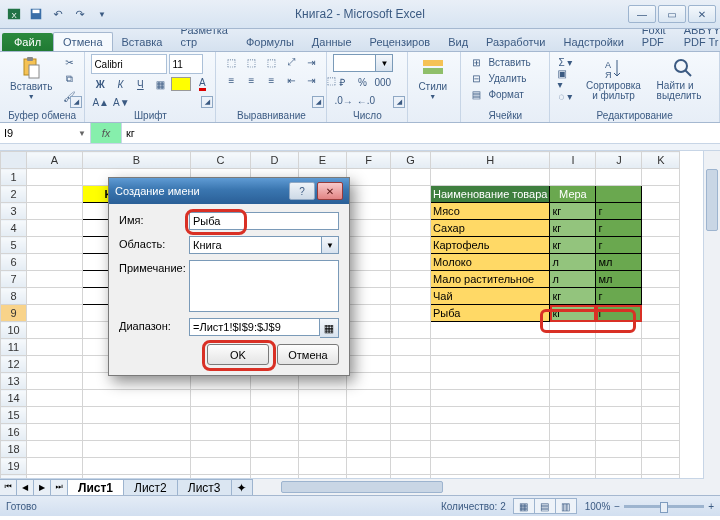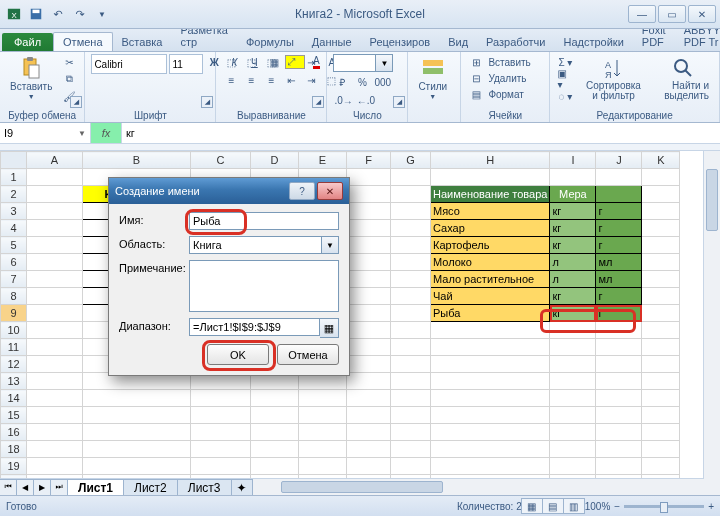--- a/index.html
+++ b/index.html
@@ -58,21 +58,21 @@
 .hsb{position:absolute;left:0;right:16px;bottom:0;height:16px;background:#eef1f5;border-top:1px solid #c7d5e6;display:flex;align-items:center}
 .sheet-tab{height:15px;padding:0 10px;border:1px solid #9db4cf;border-bottom:none;background:#fff;font-size:12px;display:flex;align-items:center;margin-left:-1px}
 .sheet-tab.active{background:#fff;font-weight:bold}
 .sheet-tab.inact{background:#dbe6f2}
 .tab-nav{display:flex}
 .tab-nav span{width:16px;height:15px;border:1px solid #9db4cf;display:flex;align-items:center;justify-content:center;font-size:8px;background:#e9eff6;margin-left:-1px}
 .hsb .track{flex:1;margin:0 16px 0 8px;height:12px;position:relative}
 .hsb .hthumb{position:absolute;left:20px;width:160px;top:0;bottom:0;background:#c9d6e5;border:1px solid #9db4cf;border-radius:2px}
 
 .status{height:20px;background:linear-gradient(#e4ecf6,#d2dff0);border-top:1px solid #a5b8d0;display:flex;align-items:center;font-size:10px;color:#3b5a82;padding:0 6px}
-.status .right{margin-left:auto;display:flex;align-items:center;gap:0}
+.status .right{margin-left:auto;display:flex;align-items:center;gap:8px}
 .viewbtns{display:flex}
 .viewbtns span{width:20px;height:14px;border:1px solid #9db4cf;background:#eef3f9;margin-left:-1px;display:flex;align-items:center;justify-content:center}
 .zoom{display:flex;align-items:center;gap:4px}
 .zoom .slider{width:80px;height:3px;background:#9db4cf;position:relative}
 .zoom .slider::after{content:"";position:absolute;left:50%;top:-3px;width:6px;height:9px;background:#e9eff6;border:1px solid #7f9cbf;transform:translateX(-50%)}
 
 .dialog{position:absolute;left:108px;top:196px;width:240px;background:#f0f0f0;border:1px solid #7a7a7a;box-shadow:4px 6px 14px rgba(0,0,0,.45);font-size:11px}
 .dlg-title{height:26px;background:linear-gradient(#5f9bd4,#3a76b0 45%,#2a5f97);color:#fff;display:flex;align-items:center;padding:0 6px;font-size:11px}
 .dlg-title .dlg-ctrls{margin-left:auto;display:flex;gap:2px}
 .dlg-title .dlg-ctrls span{width:24px;height:16px;background:linear-gradient(#f8c9ca,#e28484);border:1px solid #963b3b;border-radius:2px;display:flex;align-items:center;justify-content:center;color:#5a1414;font-size:10px}
@@ -152,21 +152,21 @@
         <span class="mini-btn">✂</span>
         <span class="mini-btn">⧉</span>
         <span class="mini-btn">🖌</span>
       </div>
     </div>
     <div class="rgroup-label">Буфер обмена</div>
     <span class="launcher">◢</span>
   </div>
 
   <div class="rgroup" style="width:118px">
-    <div class="rgroup-body" style="gap:2px">
+    <div class="rgroup-body" style="flex-direction:column;gap:2px">
       <div class="mini-row">
         <div class="fontbox">
             <span>Calibri</span>
           </div>
         <div class="fontbox" style="width:28px">
             <span>11</span>
           </div>
       </div>
       <div class="mini-row">
         <span class="mini-btn">
@@ -279,21 +279,21 @@
             <text x="4" y="22" font-size="9" fill="#3b5a82">Я</text>
             <path d="M16 4 L16 20 M13 17 L16 20 L19 17" stroke="#3b5a82" fill="none"></path>
           </svg>
         <span style="text-align:center;line-height:1">Сортировка и фильтр</span>
       </div>
       <div class="big-btn">
         <svg viewBox="0 0 24 24">
             <circle cx="10" cy="10" r="6" fill="none" stroke="#3b5a82" stroke-width="2"></circle>
             <line x1="14" y1="14" x2="20" y2="20" stroke="#3b5a82" stroke-width="2"></line>
           </svg>
-        <span style="text-align:right;line-height:1">Найти и выделить</span>
+        <span style="text-align:left;line-height:1">Найти и выделить</span>
       </div>
     </div>
     <div class="rgroup-label">Редактирование</div>
   </div>
 </div>
 
 <div class="fbar-row">
   <div class="namebox">
       <span>I9</span>
       <span class="dd">▼</span>

